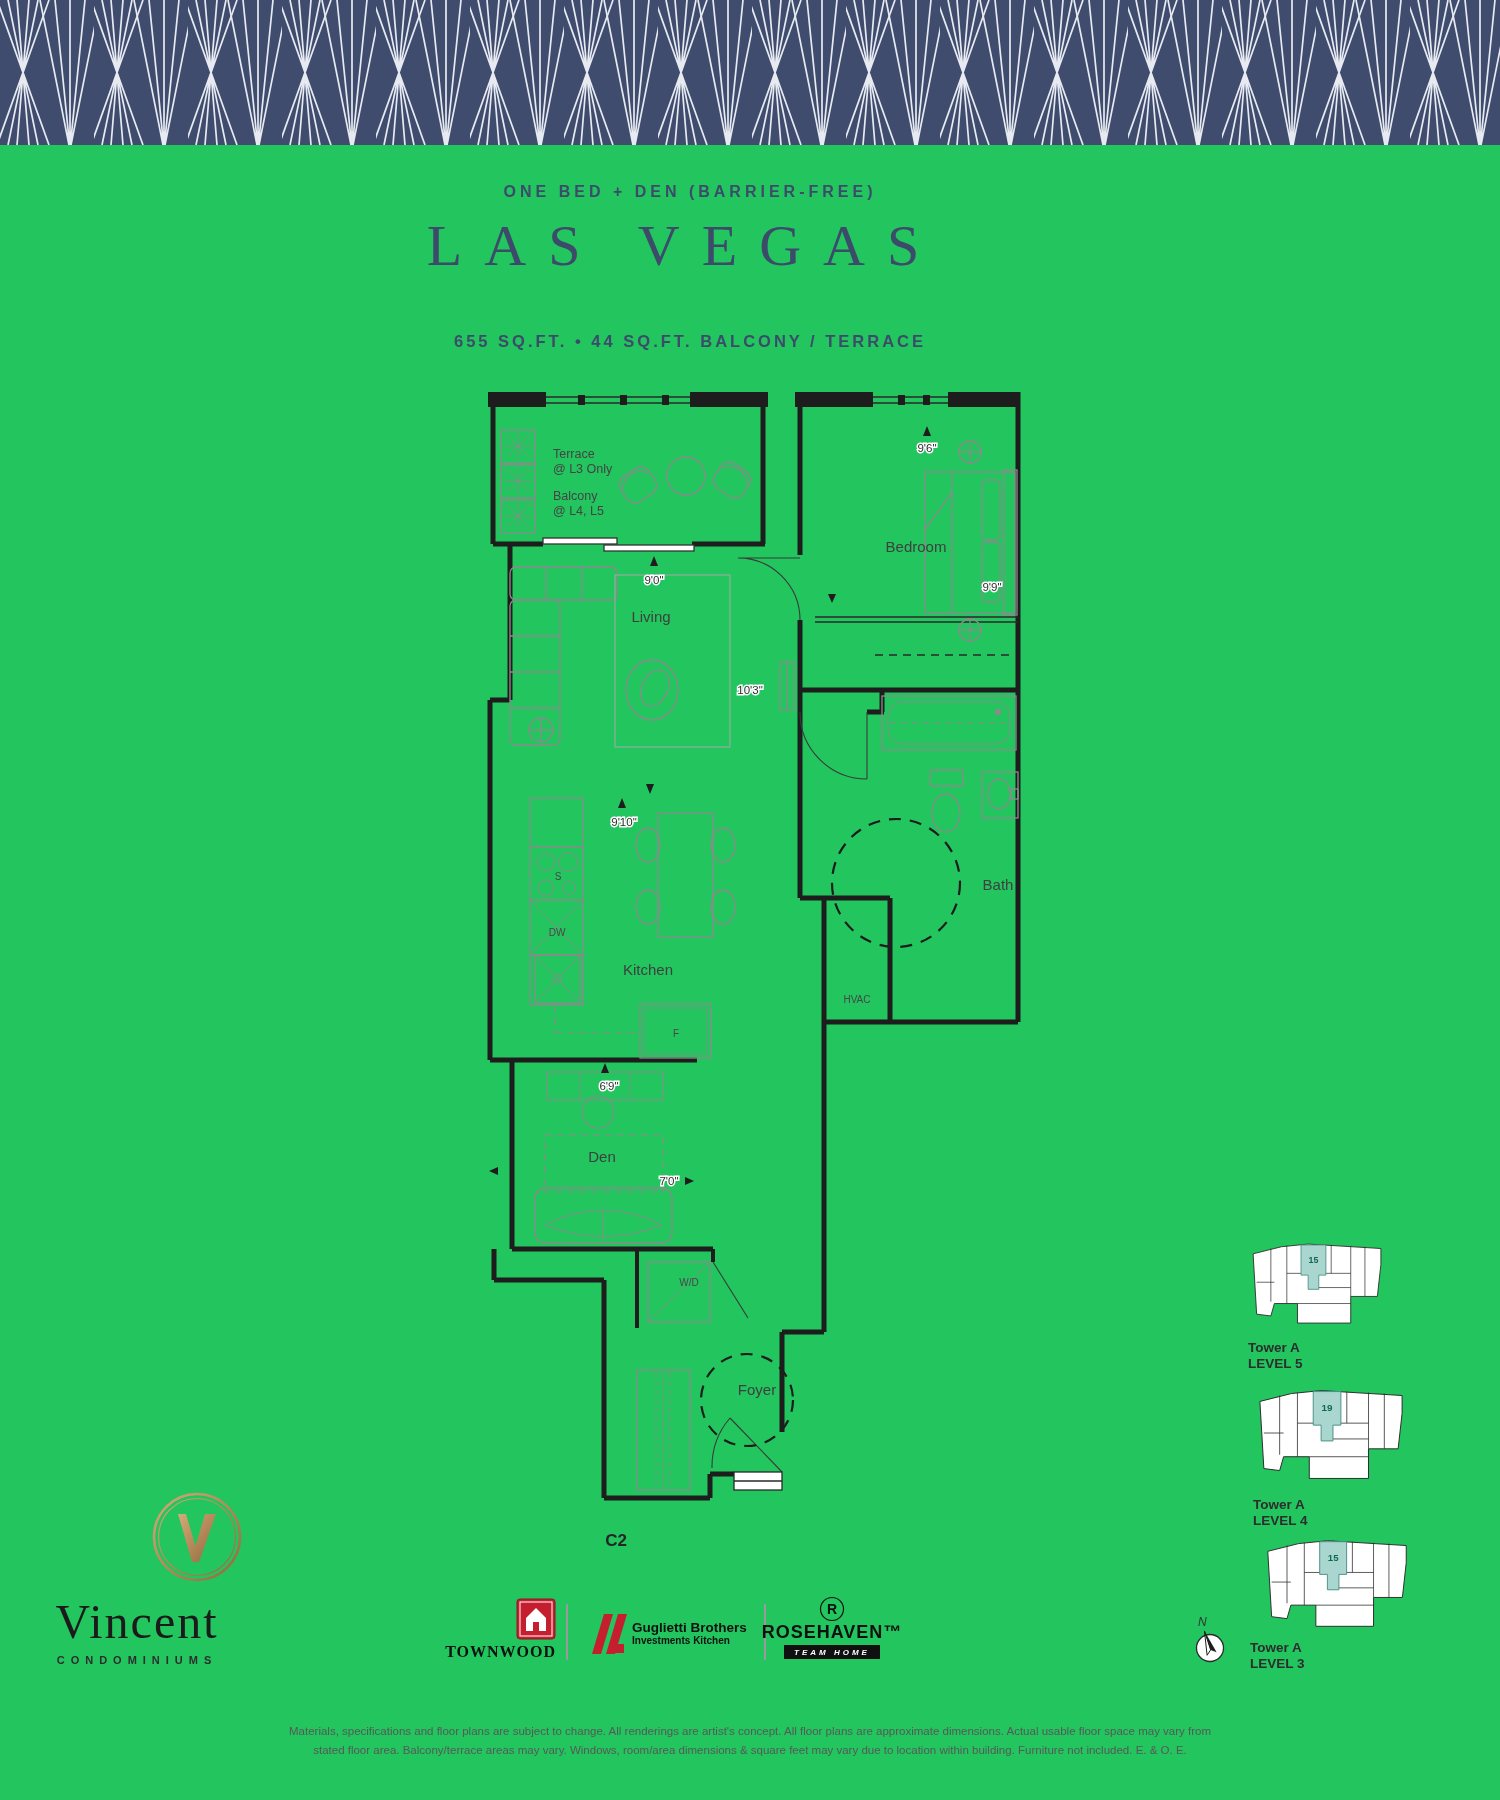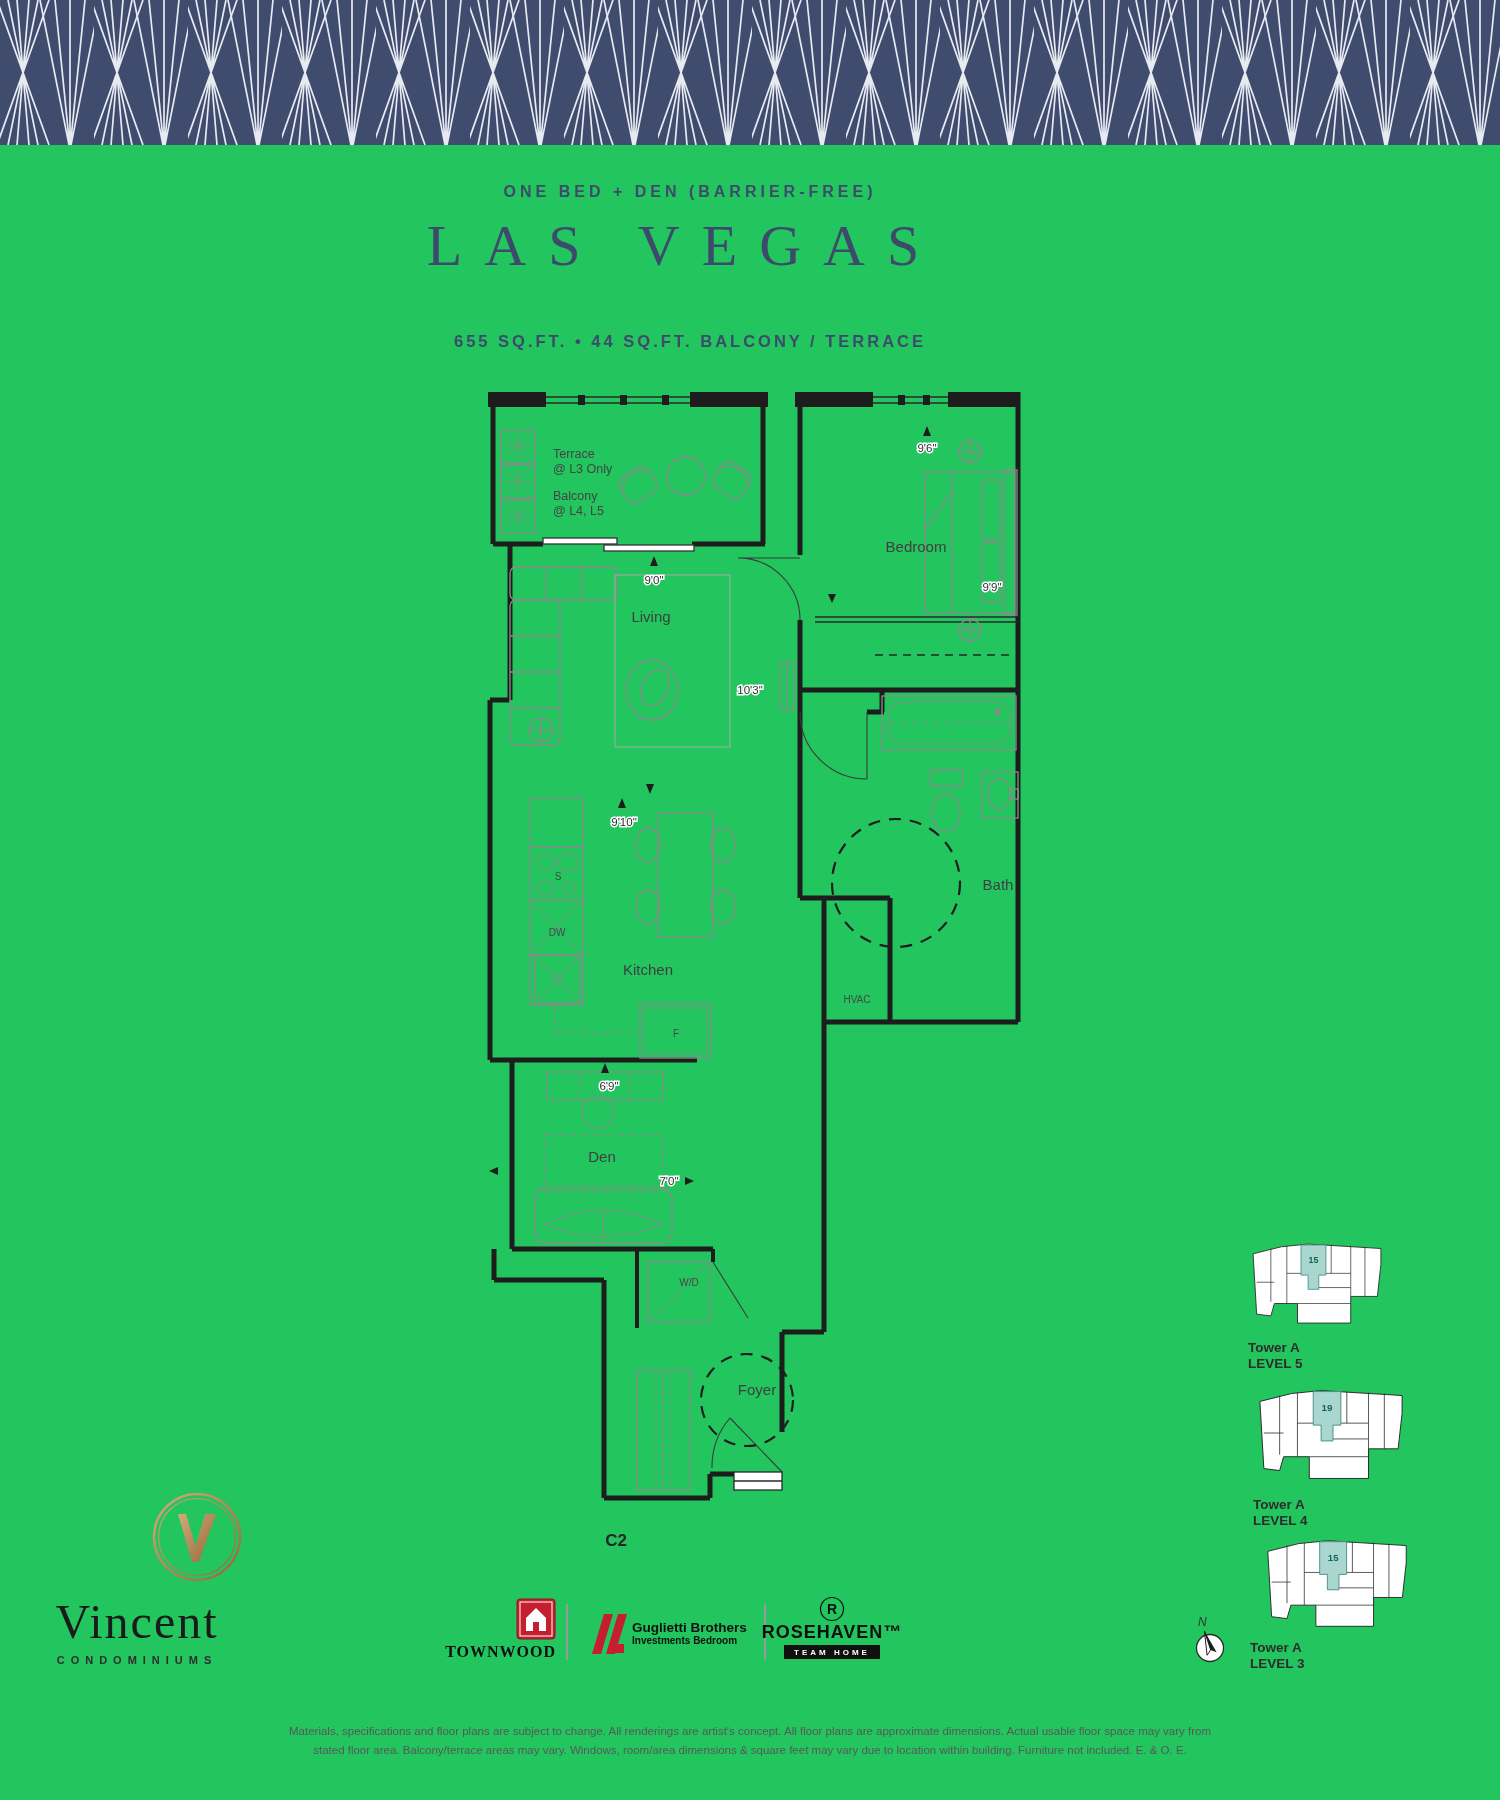--- a/index.html
+++ b/index.html
@@ -31,21 +31,21 @@
   .vincent-word{left:28px;top:1594px;width:218px;text-align:center;
     font-family:"Liberation Serif",serif;font-size:48px;color:#1b1b1b;letter-spacing:2px;}
   .vincent-sub{left:28px;top:1654px;width:218px;text-align:center;
     font-size:11px;letter-spacing:6px;color:#2e2e2e;font-weight:600;}
   .partner{display:flex;flex-direction:column;align-items:center;}
   .tw-name{font-family:"Liberation Serif",serif;font-weight:bold;font-size:16px;color:#101010;letter-spacing:1px;margin-top:3px;}
   .gb-line1{font-size:13.5px;font-weight:bold;color:#101010;}
   .gb-line2{font-size:10px;font-weight:bold;color:#101010;}
   .rh-name{font-size:18px;font-weight:bold;letter-spacing:1px;color:#101010;}
   .rh-bar{margin-top:2px;background:#101010;color:#ffffff;font-size:8px;letter-spacing:3px;
-          padding:2.5px 10px;font-weight:bold;}
+          padding:2.5px 10px;font-weight:bold;font-style:italic;}
   .vdiv{width:1.5px;background:#9a9a9a;}
   
   .disclaimer{left:230px;top:1722px;width:1040px;text-align:center;
               font-size:11.5px;color:#585858;line-height:19px;}
 </style>
 </head>
 <body>
 
 <div class="page">
 
@@ -345,21 +345,21 @@
   </div>
   <div class="abs vdiv" style="left:566px;top:1604px;height:56px;"></div>
   <div class="abs" style="left:584px;top:1608px;display:flex;align-items:center;gap:4px;">
     <svg width="44" height="50">
       <path d="M8,46 L20,6 L29,6 L17,46 Z" fill="#c41e2f"></path>
       <path d="M22,46 L34,6 L43,6 L31,46 Z" fill="#c41e2f"></path>
       <rect x="31" y="36" width="9" height="9" fill="#c41e2f"></rect>
     </svg>
     <div>
       <div class="gb-line1">Guglietti Brothers</div>
-      <div class="gb-line2">Investments Bedroom</div>
+      <div class="gb-line2">Investments Kitchen</div>
     </div>
   </div>
   <div class="abs vdiv" style="left:764px;top:1604px;height:56px;"></div>
   <div class="abs partner" style="left:776px;top:1596px;width:112px;">
     <svg width="26" height="26">
       <circle cx="13" cy="13" r="11.5" fill="none" stroke="#101010" stroke-width="1.2"></circle>
       <text x="13" y="18" text-anchor="middle" font-family="Liberation Serif,serif" font-weight="bold" font-size="14" fill="#101010">R</text>
     </svg>
     <div class="rh-name">ROSEHAVEN™</div>
     <div class="rh-bar">TEAM HOME</div>

